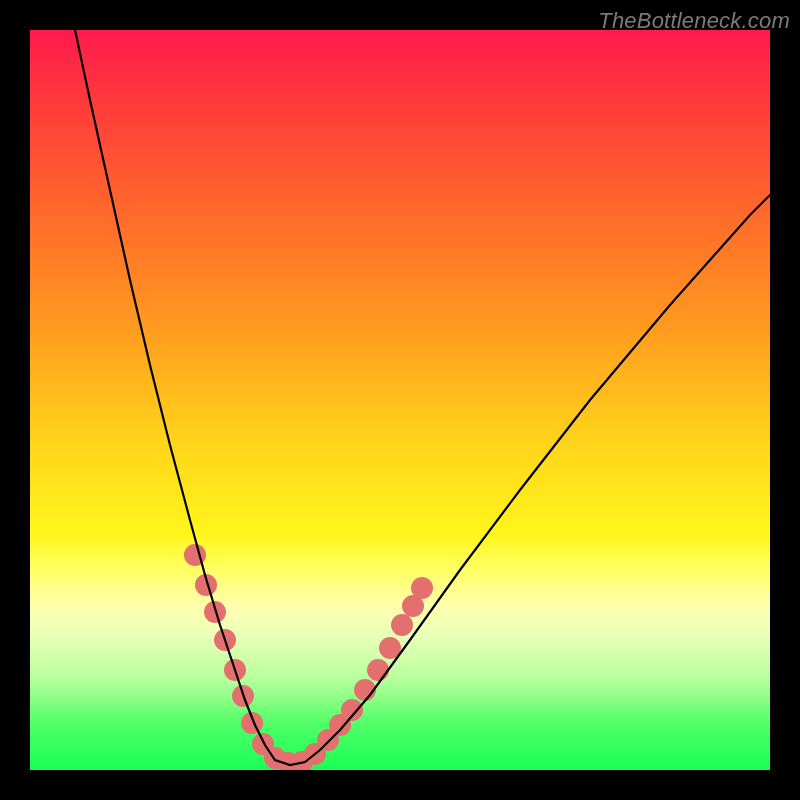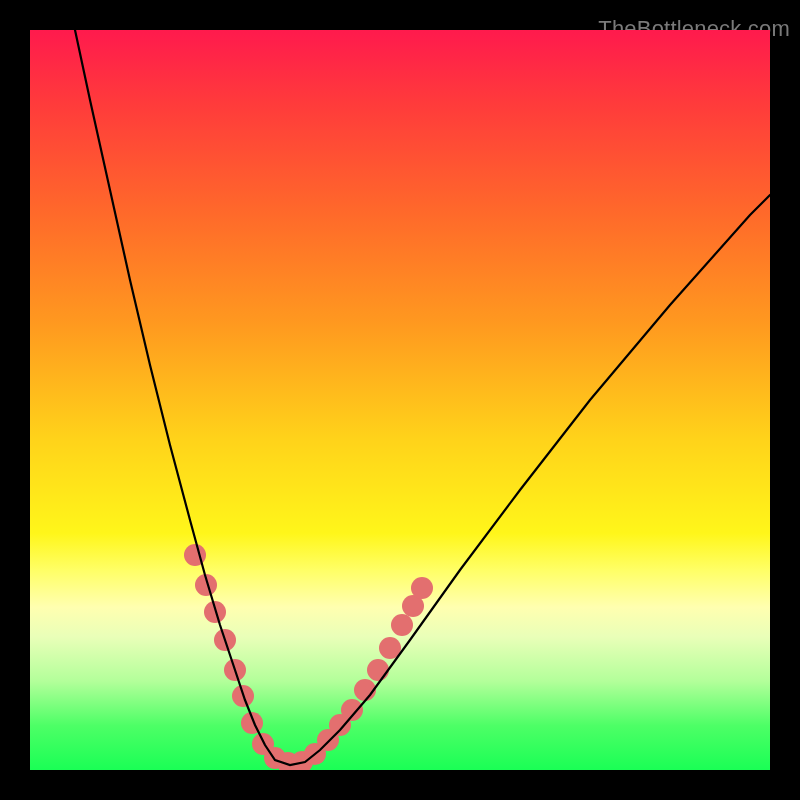--- a/index.html
+++ b/index.html
@@ -34,27 +34,28 @@
       #fff61a 68%,
       #ffff66 73%,
       #ffffb0 78%,
       #e9ffb8 82%,
       #b3ff9a 88%,
       #4dff66 94%,
       #1aff55 100%);
   }
   .watermark {
     position: absolute;
-    top: 16px;
+    top: 8px;
     right: 10px;
     color: #7a7a7a;
     font-size: 22px;
     font-weight: 500;
     letter-spacing: 0.2px;
     user-select: none;
+    font-style: italic;
   }
   svg.curve {
     position: absolute;
     left: 0;
     top: 0;
     width: 740px;
     height: 740px;
   }
 </style>
 </head>

